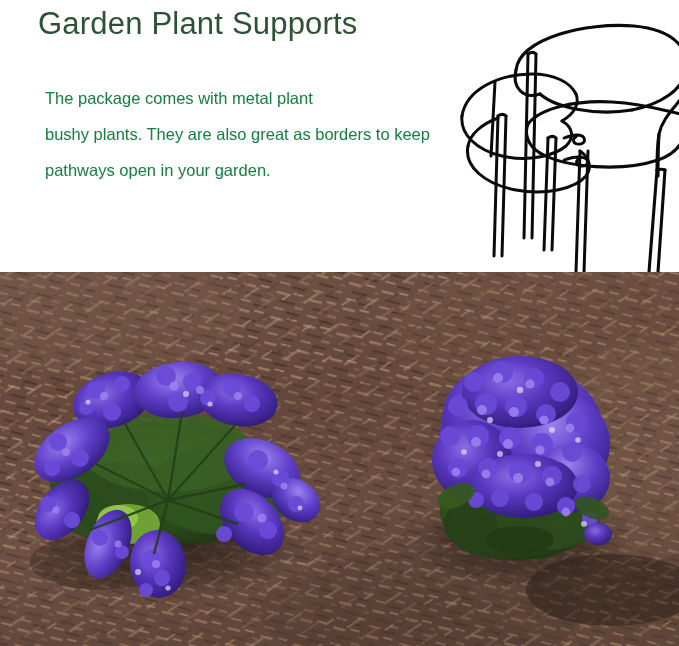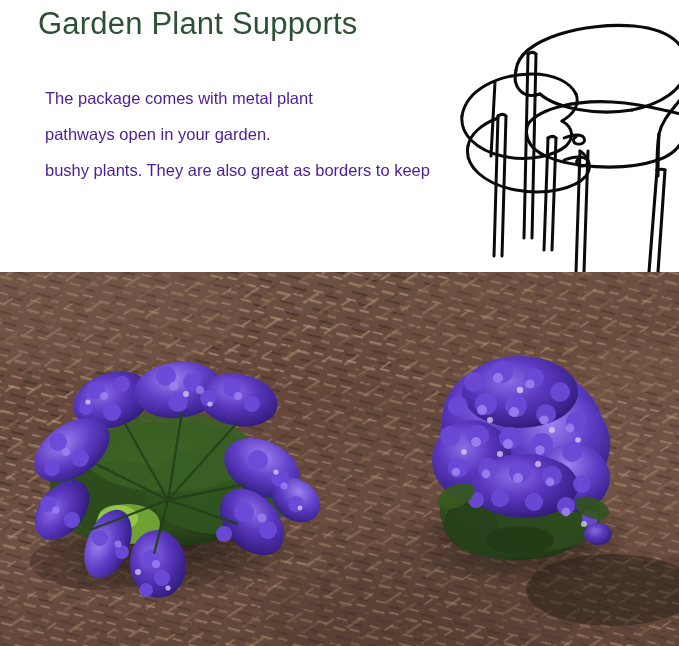--- a/index.html
+++ b/index.html
@@ -18,21 +18,21 @@
   .page-title{
     position:absolute;left:22px;top:2px;
     font-size:31px;letter-spacing:.2px;
     color:#2d5233;font-weight:400;line-height:44px;
     white-space:nowrap;
   }
 
   .body-copy{position:absolute;left:29px;top:80px;width:480px;}
   .body-line{
     font-size:16.5px;line-height:36px;
-    color:#4c1d95;white-space:nowrap;
+    color:#15803d;white-space:nowrap;
   }
 
   
   .wire-art{position:absolute;left:420px;top:8px;width:259px;height:264px;}
   .wire-art svg{display:block;width:259px;height:264px;}
 
   
   .photo{
     position:absolute;left:0;top:272px;width:679px;height:374px;
     overflow:hidden;
@@ -44,22 +44,22 @@
 <body>
 
 <div id="page">
 
   <div class="top-panel">
 
     <div class="page-title">Garden Plant Supports</div>
 
     <div class="body-copy">
       <div class="body-line">The package comes with metal plant</div>
+      <div class="body-line">bushy plants. They are also great as borders to keep</div>
       <div class="body-line">pathways open in your garden.</div>
-      <div class="body-line">bushy plants. They are also great as borders to keep</div>
     </div>
 
     <div class="wire-art">
       <svg viewBox="0 0 259 264" xmlns="http://www.w3.org/2000/svg" fill="none" stroke="#0a0a0a" stroke-linecap="round" stroke-linejoin="round">
 
         <path d="M80 62 C 84 30 150 14 198 18 C 240 22 253 42 250 62
                  C 247 82 225 96 196 102" stroke-width="3.1"></path>
 
         <path d="M196 102 C 160 108 120 100 104 86" stroke-width="3.1"></path>
 

